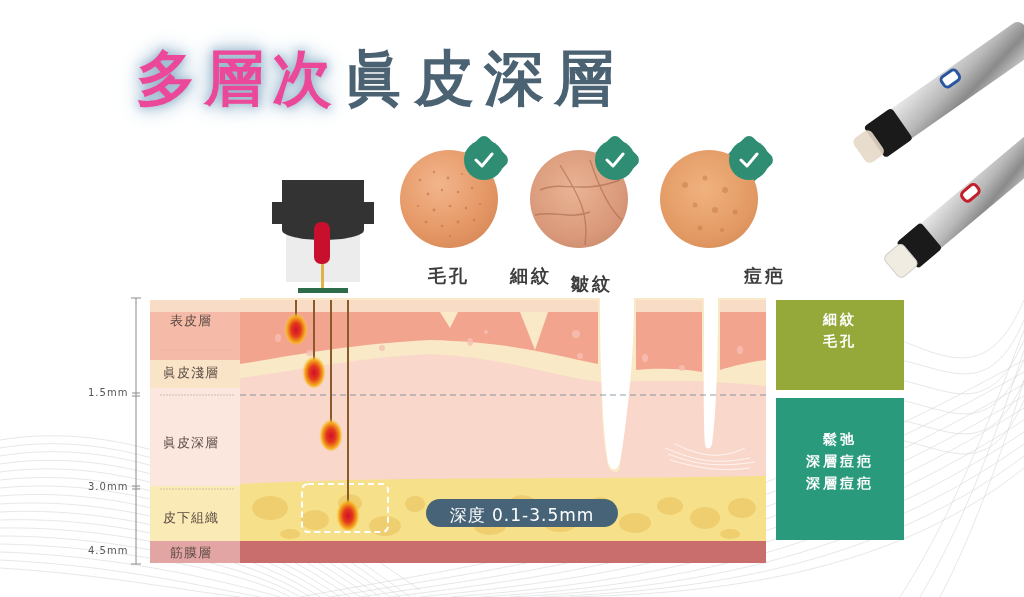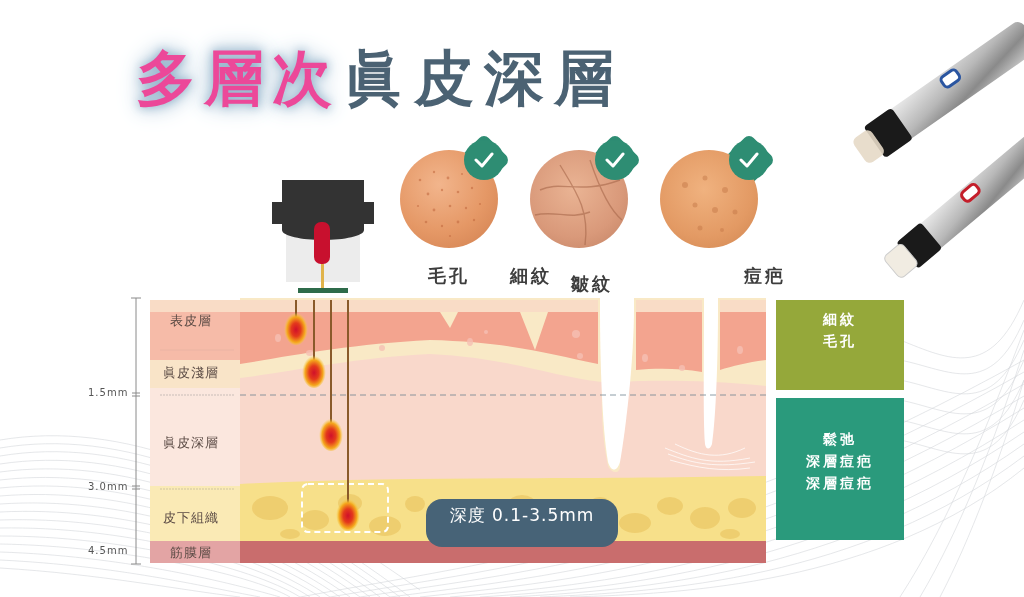--- a/index.html
+++ b/index.html
@@ -13,21 +13,21 @@
   .title .t2{color:#4b6273;letter-spacing:10px;margin-left:4px;}
   
   .circle{position:absolute;width:98px;height:98px;border-radius:50%;}
   .check{position:absolute;width:40px;height:40px;border-radius:50%;background:#2e8d73;}
   .check::before{content:"";position:absolute;left:-3px;top:-3px;width:46px;height:46px;background:#2e8d73;border-radius:8px;transform:rotate(45deg) scale(.82);z-index:-1;}
   .check svg{position:absolute;left:10px;top:11px;}
   .cat-label{position:absolute;top:264px;font-size:18px;color:#3d3d3d;font-weight:bold;letter-spacing:3px;}
   .layer-label{position:absolute;left:0;width:82px;text-align:center;font-size:13px;color:#5a4a44;letter-spacing:1px;}
   .scale-label{position:absolute;left:88px;font-size:10px;color:#555;letter-spacing:1px;}
   .box{position:absolute;left:776px;width:128px;color:#fff;text-align:center;font-size:14px;font-weight:bold;letter-spacing:3px;line-height:22px;}
-  .depth-pill{position:absolute;left:426px;top:499px;width:192px;height:48px;border-radius:16px;background:#476377;color:#fff;font-size:17px;line-height:32px;text-align:center;letter-spacing:1px;}
+  .depth-pill{position:absolute;left:426px;top:499px;width:192px;height:28px;border-radius:16px;background:#476377;color:#fff;font-size:17px;line-height:32px;text-align:center;letter-spacing:1px;}
   .device{position:absolute;}
 </style>
 </head>
 <body>
 
 <svg id="waves" viewBox="0 0 1024 597">
   <g fill="none" stroke="#c9ccd2" stroke-width="0.6" opacity="0.8">
     <path d="M0 440 C120 420 250 470 420 590"></path>
     <path d="M0 448 C120 428 250 478 410 597"></path>
     <path d="M0 456 C120 436 250 486 400 597"></path>

